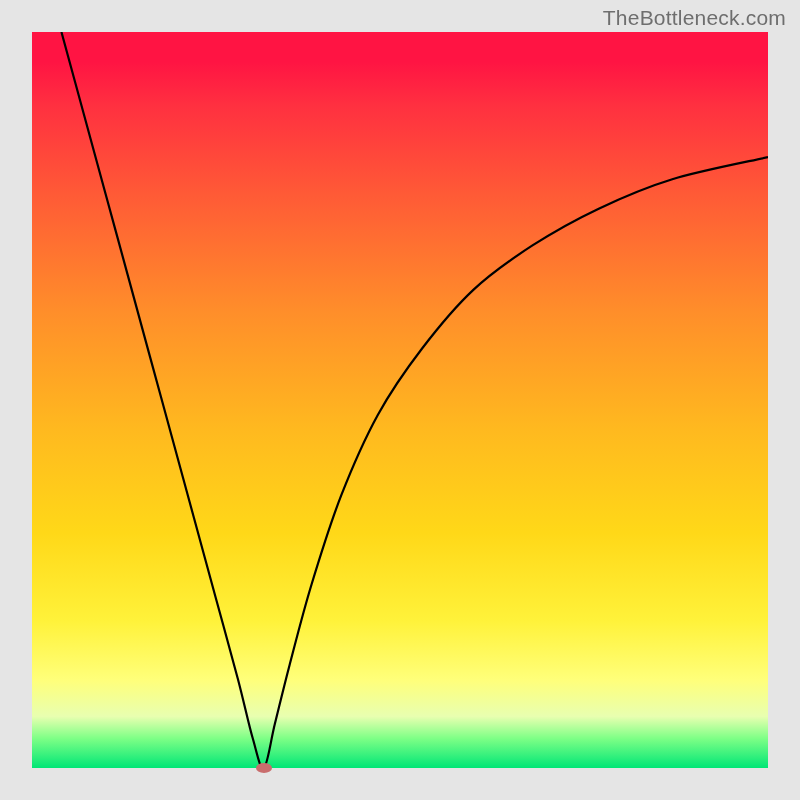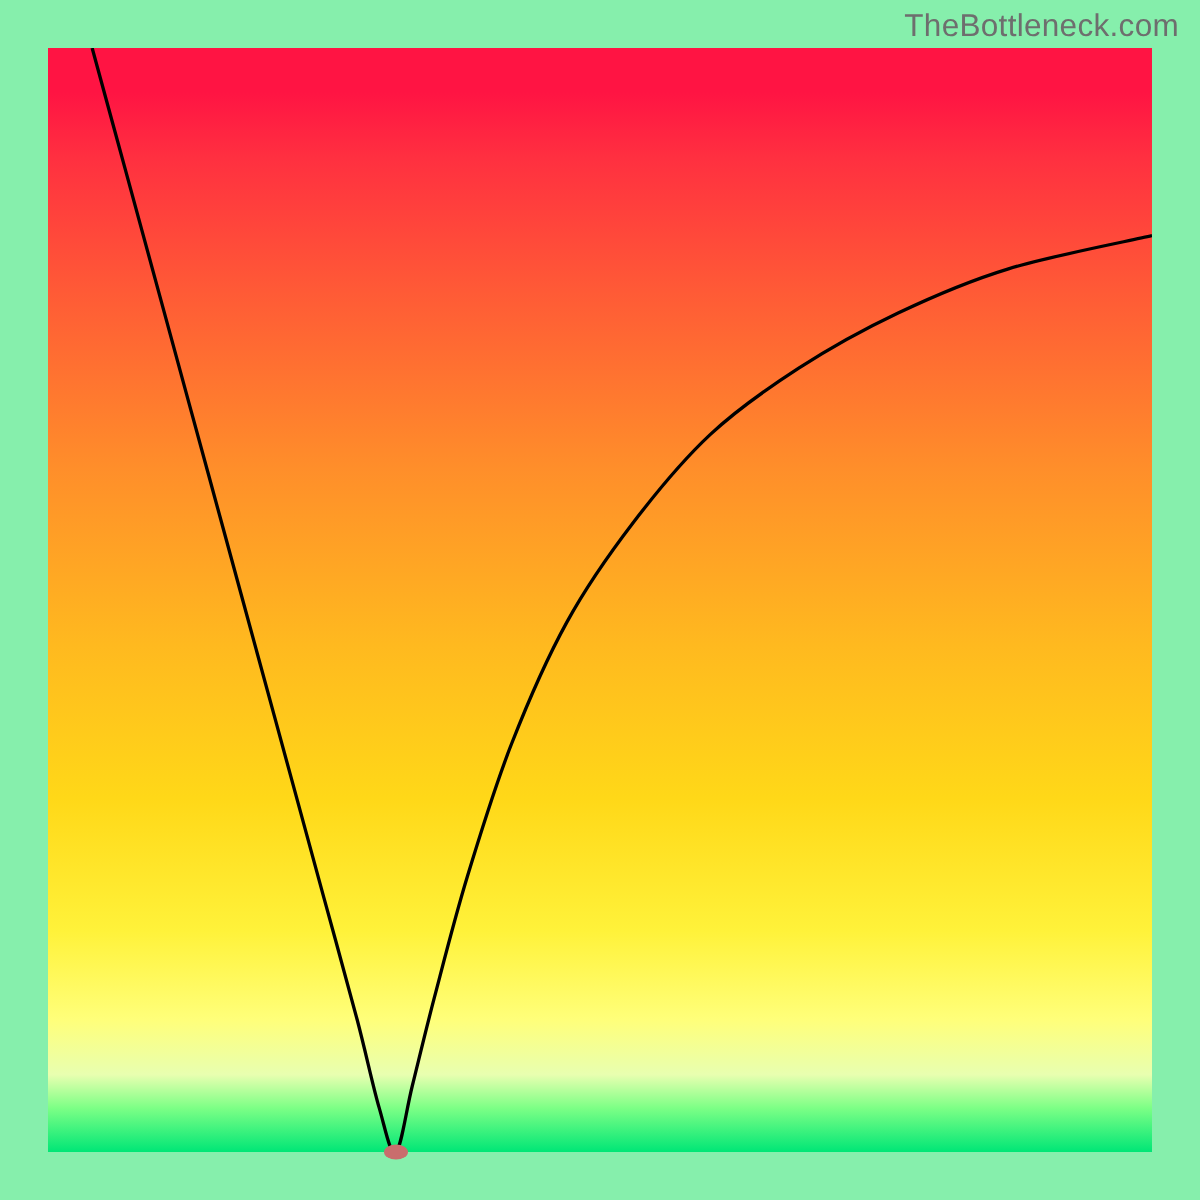--- a/index.html
+++ b/index.html
@@ -10,21 +10,21 @@
     background: #000;
     overflow: hidden;
     font-family: Arial, Helvetica, sans-serif;
   }
   .frame {
     position: absolute;
     left: 0;
     top: 0;
     width: 800px;
     height: 800px;
-    background: #86efac;
+    background: #e5e5e5;
   }
   .plot-area {
     position: absolute;
     left: 32px;
     top: 32px;
     width: 736px;
     height: 736px;
     background: linear-gradient(to bottom,
       #ff1443 0%,
       #ff1443 4%,

